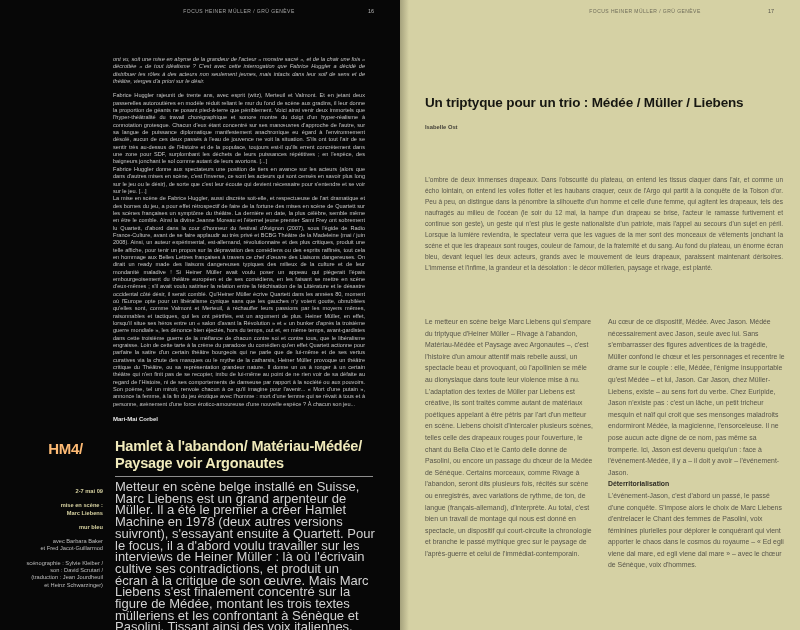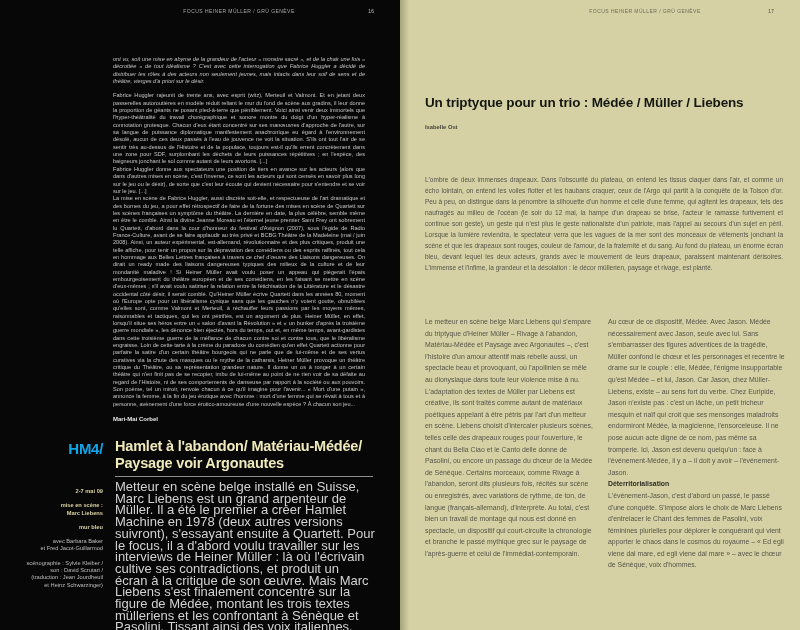--- a/index.html
+++ b/index.html
@@ -19,22 +19,22 @@
   
   .lp-header{position:absolute;top:8px;left:113px;width:252px;text-align:center;
     font-size:5px;letter-spacing:0.45px;color:#a8a8a8;}
   .lp-pagenum{position:absolute;top:8px;left:368px;font-size:5.5px;color:#b5b5b5;}
   .lp-article{position:absolute;left:113px;top:56px;width:252px;
     font-size:5.6px;line-height:7.35px;text-align:justify;color:#c4c4c4;}
   .lp-article p{margin:0;}
   .lp-article p.intro{font-style:italic;margin-bottom:7px;}
   .lp-author{position:absolute;left:113px;top:416px;font-size:6px;font-weight:bold;color:#e6e6e6;}
 
-  .hm-code{position:absolute;left:28px;top:440px;width:75px;text-align:right;
-    font-size:15px;font-weight:bold;color:#0ea5e9;letter-spacing:-0.3px;}
+  .hm-code{position:absolute;left:28px;top:440px;width:75px;text-align:center;
+    font-size:15px;font-weight:bold;color:#fdba74;letter-spacing:-0.3px;}
   .hm-title{position:absolute;left:115px;top:438px;width:264px;
     font-size:14.5px;line-height:16.5px;font-weight:bold;color:#f0eabb;letter-spacing:-0.2px;}
   .hm-rule{position:absolute;left:115px;top:476px;width:258px;height:1px;background:#8d8d8d;}
 
   .hm-meta{position:absolute;left:8px;top:488px;width:95px;text-align:right;
     font-size:5.7px;line-height:7.3px;color:#bdbdbd;}
   .hm-meta .m-block{margin-bottom:7px;}
   .hm-meta .accent{color:#d6d1a0;font-weight:bold;}
 
   .hm-body{position:absolute;left:115px;top:481px;width:260px;

